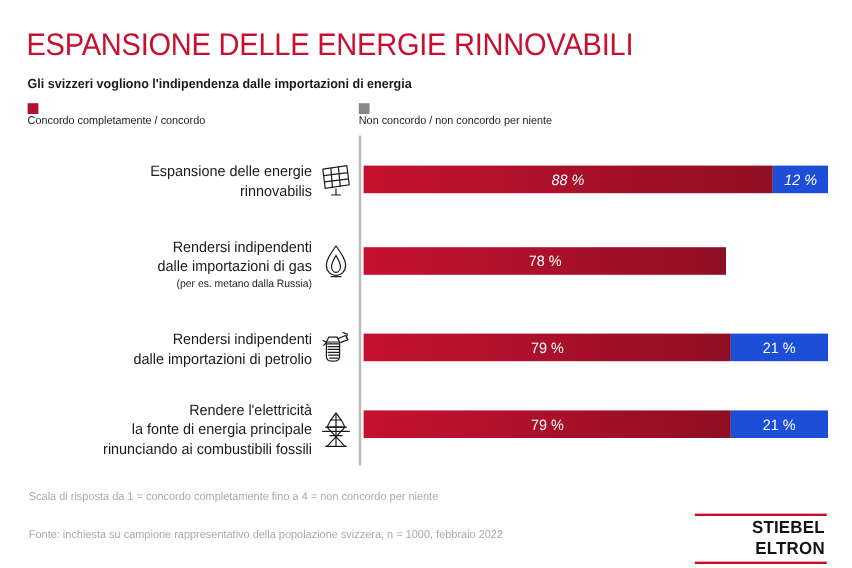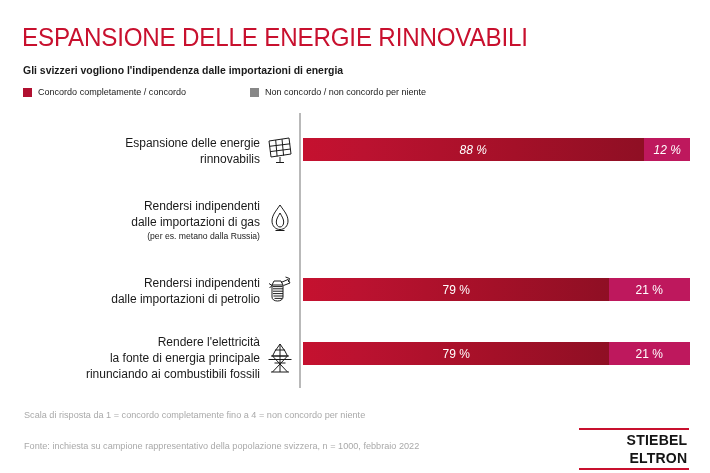--- a/index.html
+++ b/index.html
@@ -48,22 +48,22 @@
 
   
   .legend {
     position: absolute;
     left: 23px;
     top: 86px;
     display: flex;
     align-items: center;
     white-space: nowrap;
   }
-  .legend-item { display: flex; align-items: flex-end; }
-  .legend-item.second { margin-left: 56px; }
+  .legend-item { display: flex; align-items: flex-start; flex-direction: column; }
+  .legend-item.second { margin-left: 120px; }
   .legend-swatch {
     width: 9px; height: 9px;
     margin-right: 6px;
     flex: 0 0 auto;
   }
   .legend-swatch.red  { background: #b01030; }
   .legend-swatch.gray { background: #878787; }
   .legend-label {
     font-size: 9.5px;
     color: #1a1a1a;
@@ -125,21 +125,21 @@
   }
   .seg {
     position: relative;
     display: flex;
     align-items: center;
     justify-content: center;
   }
   .seg-red {
     background: linear-gradient(to right, #c5112f 0%, #bb1230 18%, #a41028 62%, #8f0f24 100%);
   }
-  .seg-gray { background: #be185d; }
+  .seg-gray { background: #1d4ed8; }
   .seg-value {
     font-size: 12.5px;
     color: #ffffff;
     white-space: nowrap;
     transform: scaleX(0.96);
   }
 
   
   .note {
     position: absolute;
@@ -224,20 +224,23 @@
       <span class="row-sublabel">(per es. metano dalla Russia)</span>
     </div>
     <div class="row-icon" style="top:5px">
       <svg width="26" height="30" viewBox="0 0 26 30" fill="none" stroke="#1a1a1a" stroke-width="1">
         <path d="M13 2 C9 8 5 12 5 18 C5 23 8.6 26.5 13 26.5 C17.4 26.5 21 23 21 18 C21 12 17 8 13 2 Z"></path>
         <path d="M13 10 C10.8 14 9.3 16.2 9.3 19 C9.3 22 10.9 24 13 24 C15.1 24 16.7 22 16.7 19 C16.7 16.2 15.2 14 13 10 Z"></path>
         <path d="M8.5 27.5 L17.5 27.5"></path>
       </svg>
     </div>
     <div class="bar" style="top:10px; width:387px;">
+      <div class="seg seg-red" style="width:78%">
+        <span class="seg-value">78 %</span>
+      </div>
     </div>
   </div>
 
   <div class="row" style="top:268px">
     <div class="row-label" style="top:7px">
       <span>Rendersi indipendenti</span><br>
       <span>dalle importazioni di petrolio</span>
     </div>
     <div class="row-icon" style="top:4px">
       <svg width="32" height="30" viewBox="0 0 32 30" fill="none" stroke="#1a1a1a" stroke-width="1">

